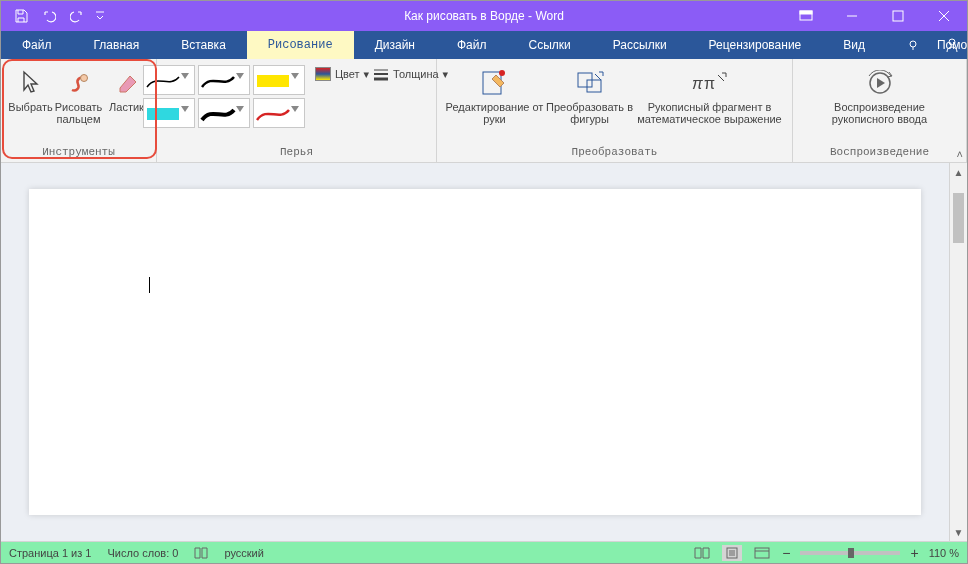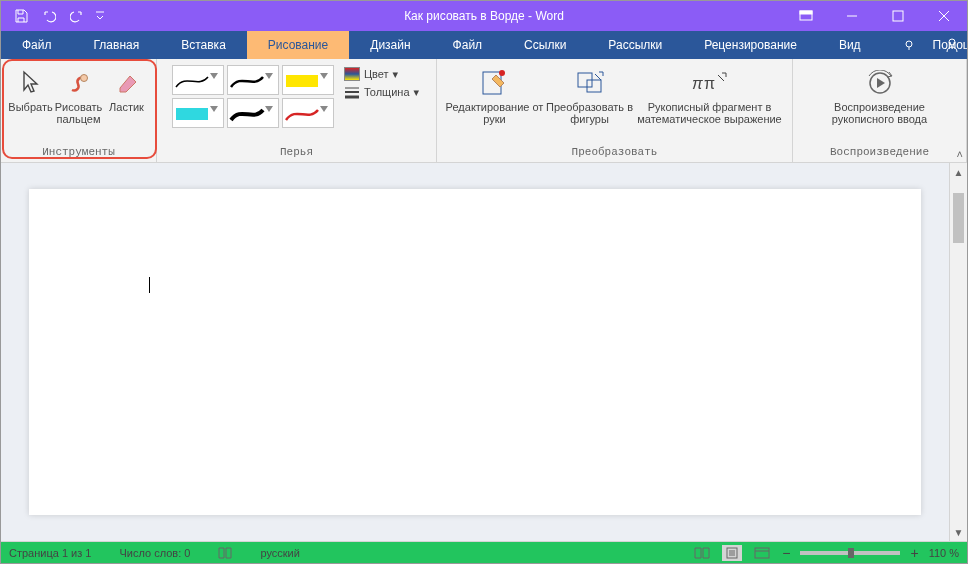--- a/index.html
+++ b/index.html
@@ -10,58 +10,58 @@
   .qat { display: flex; align-items: center; height: 100%; padding-left: 6px;}
   .qat-item { width: 28px; height: 28px; display: flex; align-items: center; justify-content: center; color: #fff;}
   .title-text { position: absolute; left: 50%; transform: translateX(-50%); white-space: nowrap; font-size: 12px;}
   .win-controls { position: absolute; right: 0; top: 0; display: flex; height: 100%;}
   .win-btn { width: 46px; height: 30px; display: flex; align-items: center; justify-content: center; color: #fff;}
   .win-btn svg { stroke: #fff; fill: none;}
   
   
   .tabs { background: #2b579a; height: 28px; display: flex; align-items: stretch; color: #fff; font-size: 12px; position: relative;}
   .tab { padding: 0 21px; display: flex; align-items: center; cursor: pointer;}
-  .tab.active { background: #fdba74; color: #2b579a;}
+  .tab.active { background: #fef9c3; color: #2b579a; font-family: Liberation Mono, monospace;}
   .tabs-right { position: absolute; right: 6px; top: 0; height: 100%; display: flex; align-items: center; gap: 10px;}
   .share-icon { width: 18px; height: 18px; display:flex; align-items:center; justify-content:center;}
   
   
   .ribbon { background: #f3f3f3; height: 104px; border-bottom: 1px solid #d4d4d4; display: flex; font-size: 11px; color: #444; position:relative;}
   .group { border-right: 1px solid #d4d4d4; padding: 4px 6px 2px 6px; display: flex; flex-direction: column; align-items: center; position: relative;}
   .group-body { display: flex; align-items: flex-start; flex: 1;}
   .group-label { font-size: 11px; color: #666; padding-bottom: 2px; font-family: Liberation Mono, monospace;}
   .big-btn { display: flex; flex-direction: column; align-items: center; justify-content: flex-start; width: 48px; padding-top: 4px; text-align: center; line-height: 1.1;}
   .big-btn .icon-slot { height: 32px; display: flex; align-items: center; justify-content: center;}
   .big-btn .lbl { font-size: 11px; margin-top: 2px;}
   .wide-btn { width: 80px;}
   .xwide-btn { width: 150px;}
   
   .highlight-box { border: 2px solid #e74c3c; border-radius: 10px; position: absolute; top: 58px; left: 1px; width: 155px; height: 100px; pointer-events: none;}
   
   .pen-grid { display: grid; grid-template-columns: repeat(3, 52px); grid-auto-rows: 30px; gap: 3px; padding: 2px;}
   .pen-cell { border: 1px solid #c8c8c8; background: #fff; display: flex; align-items: center; justify-content: center; position: relative;}
   .pen-cell svg { width: 48px; height: 26px;}
   
-  .small-opts { display: flex; flex-direction: column; gap: 4px; padding: 4px 4px 0 8px; font-size: 11px; color: #444;}
+  .small-opts { display: flex; flex-direction: row; gap: 4px; padding: 4px 4px 0 8px; font-size: 11px; color: #444;}
   .small-opt { display: flex; align-items: center; gap: 4px;}
   .small-opt .swatch { width: 16px; height: 14px; border: 1px solid #888;}
   
   .collapse-arrow { position: absolute; right: 4px; bottom: 2px; font-size: 11px; color: #666;}
   
   
   .workspace { position: absolute; top: 162px; left: 0; right: 0; bottom: 22px; background: #eceff4; display: flex;}
   .doc-area { flex: 1; overflow: hidden; position: relative; padding: 26px 28px;}
   .page { background: #fff; box-shadow: 0 0 6px rgba(0,0,0,0.15); height: 100%; position: relative;}
   .cursor { position: absolute; top: 88px; left: 120px; width: 1px; height: 16px; background: #000;}
   .vscroll { width: 18px; background: #f1f1f1; border-left: 1px solid #d4d4d4; position: relative;}
   .vscroll .arrow { height: 18px; display:flex; align-items:center; justify-content:center; color:#666; font-size:10px;}
   .vscroll .thumb { position:absolute; top: 30px; left:3px; right:3px; height: 50px; background:#c1c1c1;}
   
   
-  .statusbar { position: absolute; bottom: 0; left: 0; right: 0; height: 22px; background: #22c55e; border-top: 1px solid #d4d4d4; display: flex; align-items: center; font-size: 11px; color: #444; padding: 0 8px; gap: 28px;}
+  .statusbar { position: absolute; bottom: 0; left: 0; right: 0; height: 22px; background: #86efac; border-top: 1px solid #d4d4d4; display: flex; align-items: center; font-size: 11px; color: #444; padding: 0 8px; gap: 16px;}
   .status-right { margin-left: auto; display: flex; align-items: center; gap: 10px;}
   .zoom-slider { width: 100px; height: 4px; background: #c1c1c1; position: relative;}
   .zoom-slider .knob { position: absolute; left: 48px; top: -3px; width: 6px; height: 10px; background: #666;}
   .view-btn { width:20px; height:16px; display:flex; align-items:center; justify-content:center; color:#666;}
   .view-btn.active{ background:#d4d4d4;}
 </style>
 </head>
 <body>
 
 <div class="titlebar">

